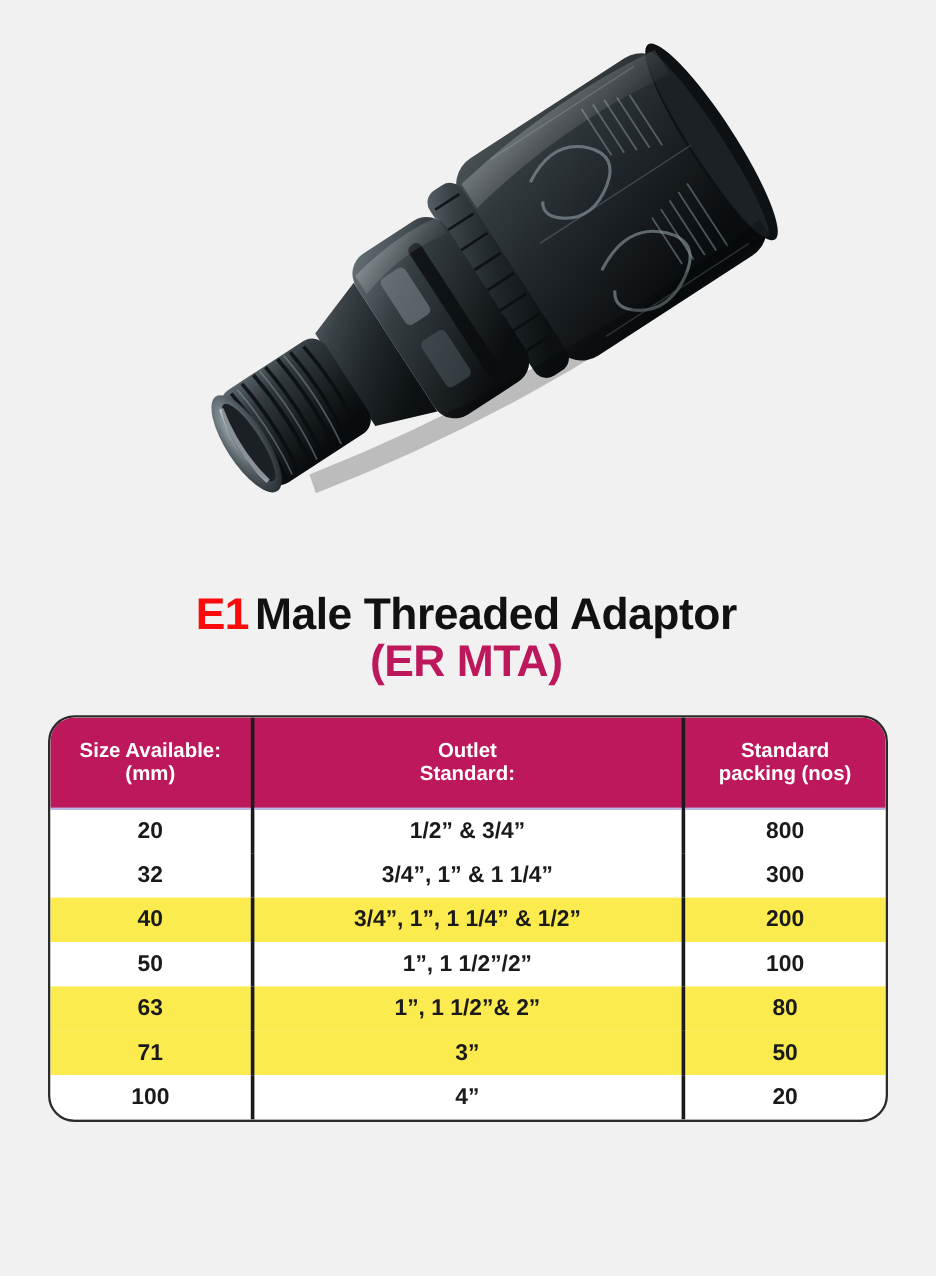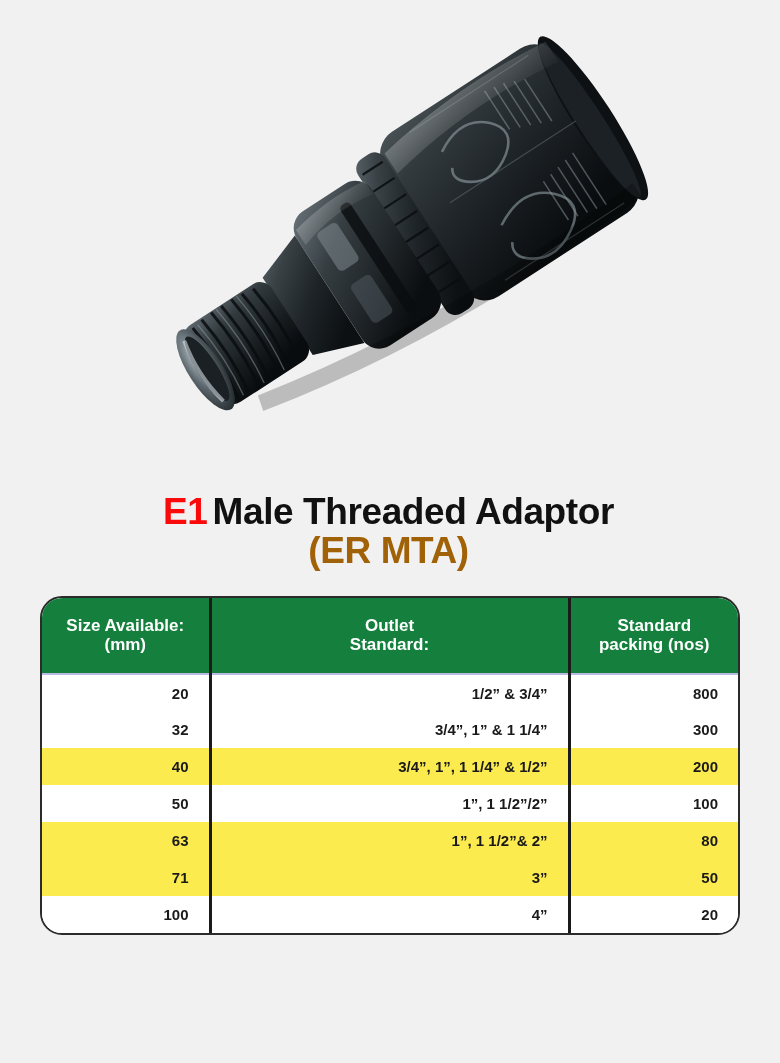--- a/index.html
+++ b/index.html
@@ -47,21 +47,21 @@
   }
   .title-code {
     color: #fa0a0a;
     font-weight: bold;
     margin-right: 5px;
   }
   .title-sub {
     font-size: 37px;
     font-weight: bold;
     letter-spacing: -0.4px;
-    color: #a16207;
+    color: #be185d;
   }
 
   
   .spec-table-wrap {
     position: absolute;
     left: 40px;
     top: 596px;
     width: 700px;
     border: 2px solid #2b2b2b;
     border-radius: 22px;
@@ -71,43 +71,43 @@
   .spec-table {
     width: 100%;
     border-collapse: collapse;
     table-layout: fixed;
   }
   .spec-table col.c-size   { width: 168px; }
   .spec-table col.c-outlet { width: 359px; }
   .spec-table col.c-pack   { width: 169px; }
 
   .spec-table thead th {
-    background: #15803d;
+    background: #be185d;
     color: #ffffff;
     font-size: 17px;
     font-weight: bold;
     line-height: 1.12;
     padding: 9px 4px 10px;
     text-align: center;
     vertical-align: middle;
     border-right: 3px solid #1a1a1a;
     border-bottom: 2px solid #b9b9e4;
     height: 76px;
     margin-top: 28px;
   }
   .spec-table thead th:last-child { border-right: none; }
 
   .spec-table tbody td {
-    font-size: 15px;
+    font-size: 19px;
     font-weight: bold;
     color: #1a1a1a;
-    text-align: right;
+    text-align: center;
     vertical-align: middle;
     height: 37px;
-    padding: 0 20px;
+    padding: 0 0;
     border-right: 3px solid #1a1a1a;
     white-space: nowrap;
   }
   .spec-table tbody td:last-child { border-right: none; }
 
   .spec-table tbody tr.odd  td { background: #ffffff; }
   .spec-table tbody tr.even td { background: #fbeb4f; }
 </style>
 </head>
 <body>

